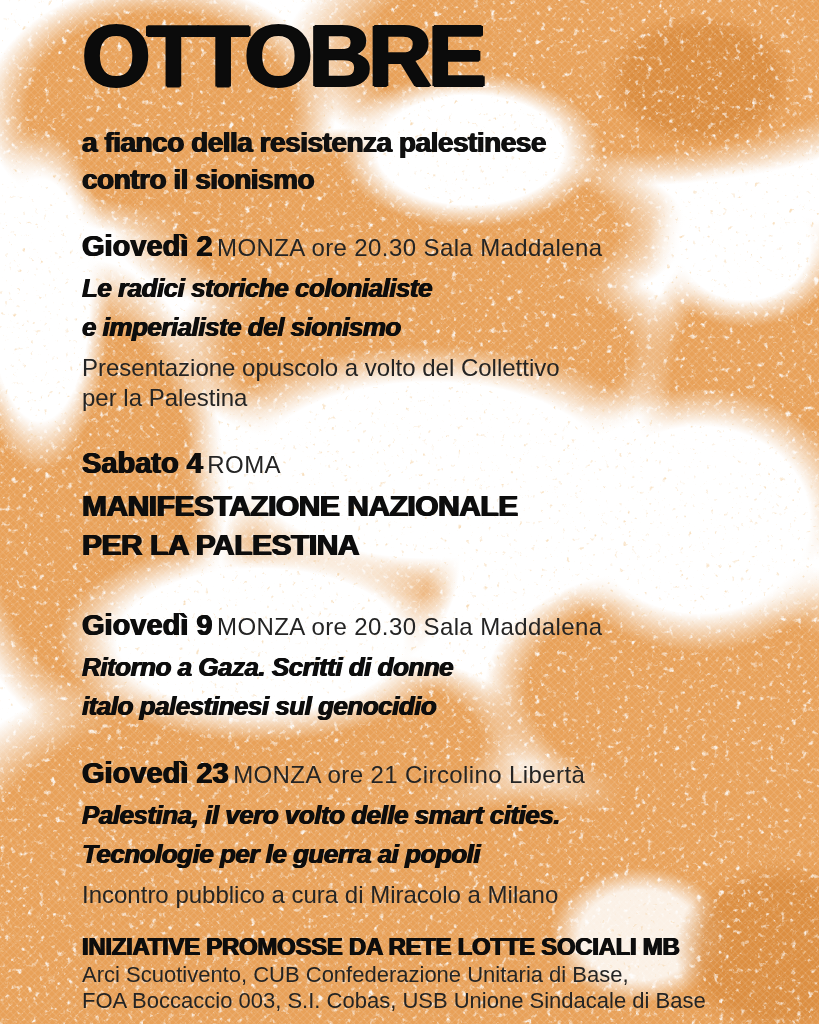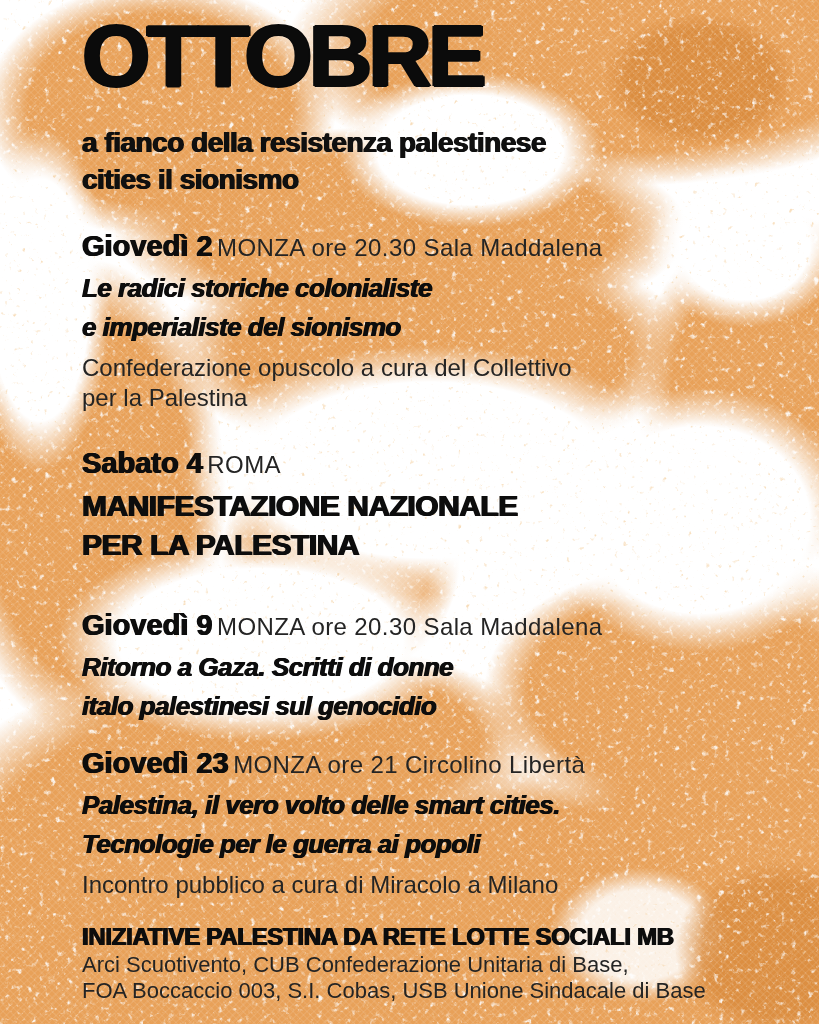--- a/index.html
+++ b/index.html
@@ -45,21 +45,21 @@
     margin:0;padding-top:14px;
     font-size:88px;line-height:.95;font-weight:bold;letter-spacing:-4px;color:#0b0b0b;
     text-shadow:1.5px 0 #0b0b0b,-1.5px 0 #0b0b0b,0 1px #0b0b0b,0 -1px #0b0b0b;
   }
   .subtitle{margin-top:26px;font-size:28px;line-height:37px;font-weight:bold;color:#101010;
     letter-spacing:-.5px;
     text-shadow:.7px 0 #101010,-.7px 0 #101010;}
   .event{margin-top:32px;}
   .event.ev1{margin-top:30px;}
   .event.ev3{margin-top:43px;}
-  .event.ev4{margin-top:19px;}
+  .event.ev4{margin-top:29px;}
   .dateline{line-height:37px;white-space:nowrap;}
   .date{font-size:29px;font-weight:bold;color:#0d0d0d;
     text-shadow:.7px 0 #0d0d0d,-.7px 0 #0d0d0d;}
   .meta{font-size:24px;color:#242424;letter-spacing:.4px;}
   .etitle{font-size:26px;line-height:39px;font-weight:bold;font-style:italic;
     letter-spacing:-.5px;color:#0d0d0d;text-shadow:.6px 0 #0d0d0d,-.6px 0 #0d0d0d;}
   .etitle.caps{font-style:normal;font-size:30px;letter-spacing:-.5px;
     text-shadow:.8px 0 #0d0d0d,-.8px 0 #0d0d0d;}
   .desc{margin-top:6px;font-size:24px;line-height:30px;color:#242424;}
   .footer{margin-top:21px;}
@@ -88,34 +88,34 @@
     <rect width="819" height="1024" filter="url(#gw)" opacity="0.9"></rect>
     <rect width="819" height="1024" filter="url(#go)" opacity="0.7"></rect>
   </svg>
 
   <div class="content">
 
     <h1 class="poster-title">OTTOBRE</h1>
 
     <div class="subtitle">
       <div>a fianco della resistenza palestinese</div>
-      <div>cities il sionismo</div>
+      <div>contro il sionismo</div>
     </div>
 
     <section class="event ev1">
       <div class="dateline">
         <span class="date">Giovedì 2</span>
         <span class="meta">MONZA ore 20.30 Sala Maddalena</span>
       </div>
       <div class="etitle">
         <div>Le radici storiche colonialiste</div>
         <div>e imperialiste del sionismo</div>
       </div>
       <div class="desc">
-        <div>Confederazione opuscolo a cura del Collettivo</div>
+        <div>Presentazione opuscolo a volto del Collettivo</div>
         <div>per la Palestina</div>
       </div>
     </section>
 
     <section class="event ev2">
       <div class="dateline">
         <span class="date">Sabato 4</span>
         <span class="meta">ROMA</span>
       </div>
       <div class="etitle caps">
@@ -143,19 +143,19 @@
       <div class="etitle">
         <div>Palestina, il vero volto delle smart cities.</div>
         <div>Tecnologie per le guerra ai popoli</div>
       </div>
       <div class="desc">
         <div>Incontro pubblico a cura di Miracolo a Milano</div>
       </div>
     </section>
 
     <div class="footer">
-      <div class="footer-heading">INIZIATIVE PALESTINA DA RETE LOTTE SOCIALI MB</div>
+      <div class="footer-heading">INIZIATIVE PROMOSSE DA RETE LOTTE SOCIALI MB</div>
       <div class="footer-line">Arci Scuotivento, CUB Confederazione Unitaria di Base,</div>
       <div class="footer-line">FOA Boccaccio 003, S.I. Cobas, USB Unione Sindacale di Base</div>
     </div>
 
   </div>
 </div>
 
 </body></html>

